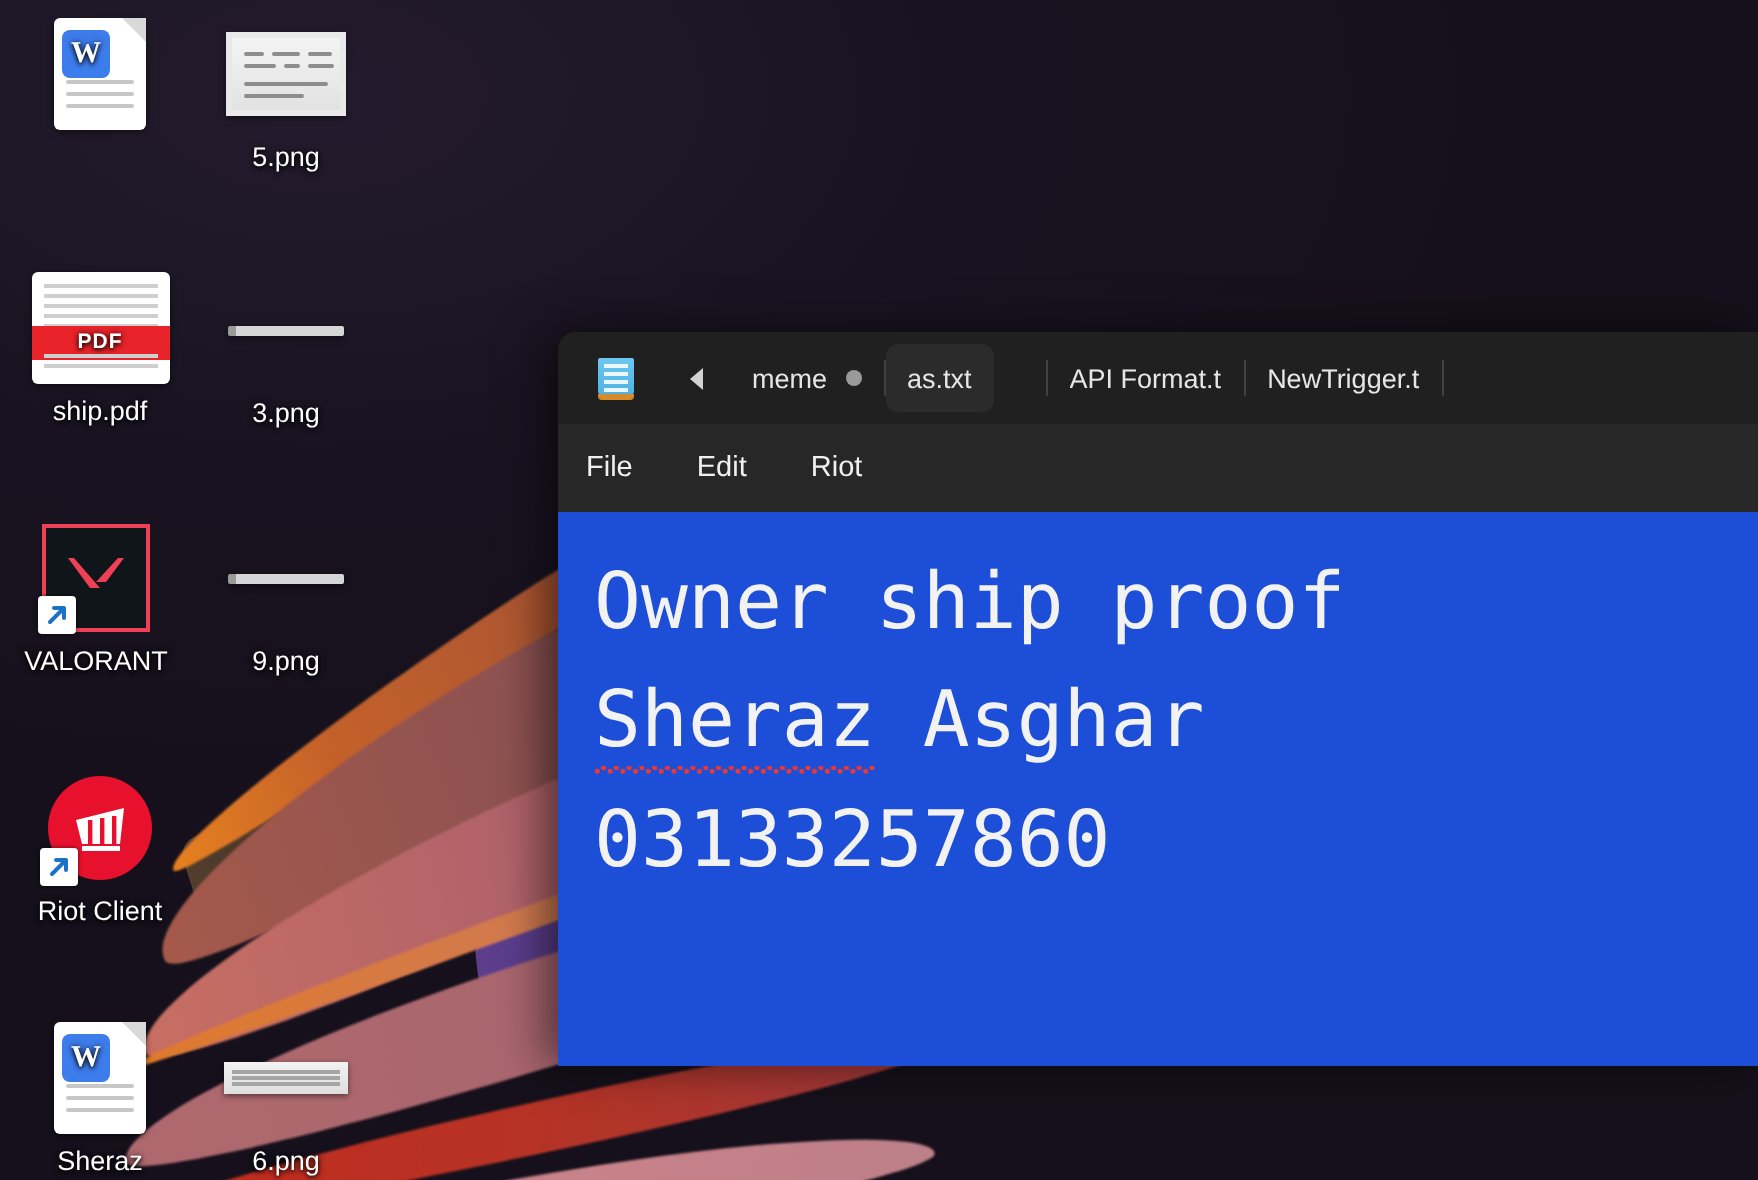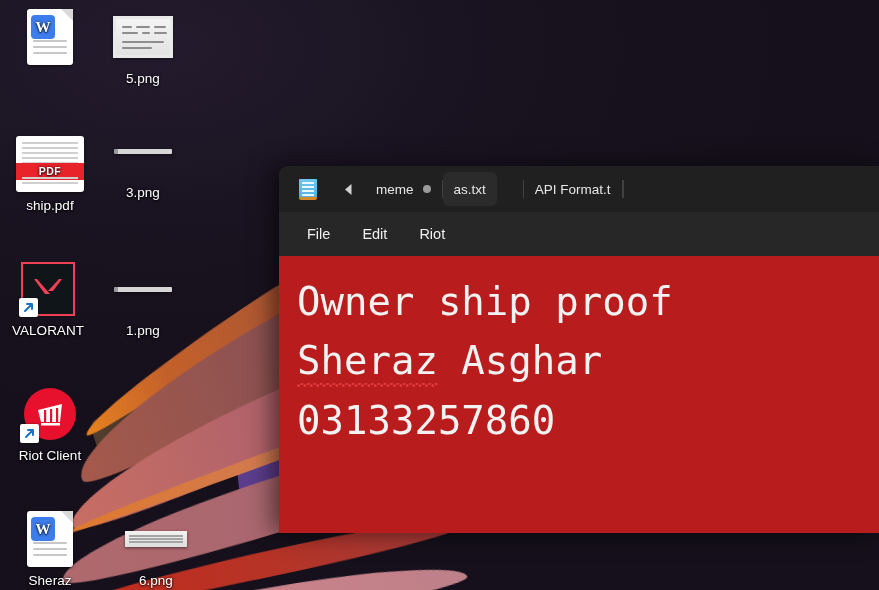--- a/index.html
+++ b/index.html
@@ -128,26 +128,27 @@
     display: block;
     height: 2px;
     background: #c7c7c7;
     margin-bottom: 4px;
     border-radius: 1px;
   }
 
   
   .ic-pdf {
     position: relative;
-    width: 68px;
+    width: 46px;
     height: 56px;
     background: #ffffff;
     border-radius: 3px;
     box-shadow: 0 1px 3px rgba(0,0,0,.5);
     overflow: hidden;
+    padding-left: 23px;
   }
   .ic-pdf .plines {
     position: absolute;
     left: 6px; right: 6px; top: 6px;
   }
   .ic-pdf .plines i {
     display: block;
     height: 2px;
     background: #cfcfcf;
     margin-bottom: 3px;
@@ -385,35 +386,34 @@
     background: #414141;
     flex: 0 0 auto;
   }
 
   
   #menubar {
     height: 44px;
     background: #272727;
     display: flex;
     align-items: center;
-    padding-left: 14px;
     flex: 0 0 auto;
     gap: 4px;
   }
   .menu-item {
     color: #f0f0f0;
     font-size: 14.5px;
     padding: 7px 14px;
     border-radius: 5px;
   }
 
   
   #editor {
     flex: 1 1 auto;
-    background: #b91c1c;
+    background: #1d4ed8;
     padding: 16px 0 0 18px;
     overflow: hidden;
   }
   #editor-text {
     color: #f2f2f2;
     font-family: "DejaVu Sans Mono", "Liberation Mono", monospace;
     font-size: 39px;
     line-height: 1.52;
     white-space: pre;
     letter-spacing: 0px;
@@ -491,21 +491,21 @@
         <div class="band">PDF</div>
         <div class="blines">
             <i></i>
             <i></i>
           </div>
       </div>
     </div>
     <div class="label">ship.pdf</div>
   </div>
 
-  <div class="desk-icon" style="left:95px; top:122px;">
+  <div class="desk-icon" style="left:95px; top:136px;">
     <div class="glyph">
       <div class="ic-png-thin"></div>
     </div>
     <div class="label">3.png</div>
   </div>
 
   <div class="desk-icon" style="left:0; top:260px;">
     <div class="glyph">
       <div class="ic-val">
         <svg width="30" height="22" viewBox="0 0 30 22" aria-hidden="true">
@@ -519,21 +519,21 @@
         </span>
       </div>
     </div>
     <div class="label">VALORANT</div>
   </div>
 
   <div class="desk-icon" style="left:95px; top:260px;">
     <div class="glyph">
       <div class="ic-png-thin"></div>
     </div>
-    <div class="label">1.png</div>
+    <div class="label">9.png</div>
   </div>
 
   <div class="desk-icon" style="left:2px; top:385px;">
     <div class="glyph">
       <div class="ic-riot">
         <svg width="30" height="26" viewBox="0 0 30 26" aria-hidden="true">
           <path d="M3 9 L27 3 L25 21 L6 21 Z" fill="#ffffff"></path>
           <path d="M3 9 L27 3" stroke="#e8112d" stroke-width="0"></path>
           <rect x="9" y="9" width="2.2" height="12" fill="#e8112d"></rect>
           <rect x="15" y="8" width="2.2" height="13" fill="#e8112d"></rect>
@@ -558,21 +558,21 @@
         <div class="lines">
             <i></i>
             <i></i>
             <i></i>
           </div>
       </div>
     </div>
     <div class="label">Sheraz</div>
   </div>
 
-  <div class="desk-icon" style="left:108px; top:510px;">
+  <div class="desk-icon" style="left:95px; top:510px;">
     <div class="glyph">
       <div class="ic-png-bar2">
         <i style="top:4px;"></i>
         <i style="top:7px;"></i>
         <i style="top:10px;"></i>
       </div>
     </div>
     <div class="label">6.png</div>
   </div>
 
@@ -612,20 +612,23 @@
       </div>
 
       <div class="tabsep" style="margin-left:26px;"></div>
 
       <div class="tab">
         <span class="tab-label">API Format.t</span>
       </div>
 
       <div class="tabsep"></div>
 
+      <div class="tab">
+        <span class="tab-label">NewTrigger.t</span>
+      </div>
 
       <div class="tabsep"></div>
 
 
     </div>
   </div>
 
   <div id="menubar">
     <div class="menu-item">File</div>
     <div class="menu-item">Edit</div>

